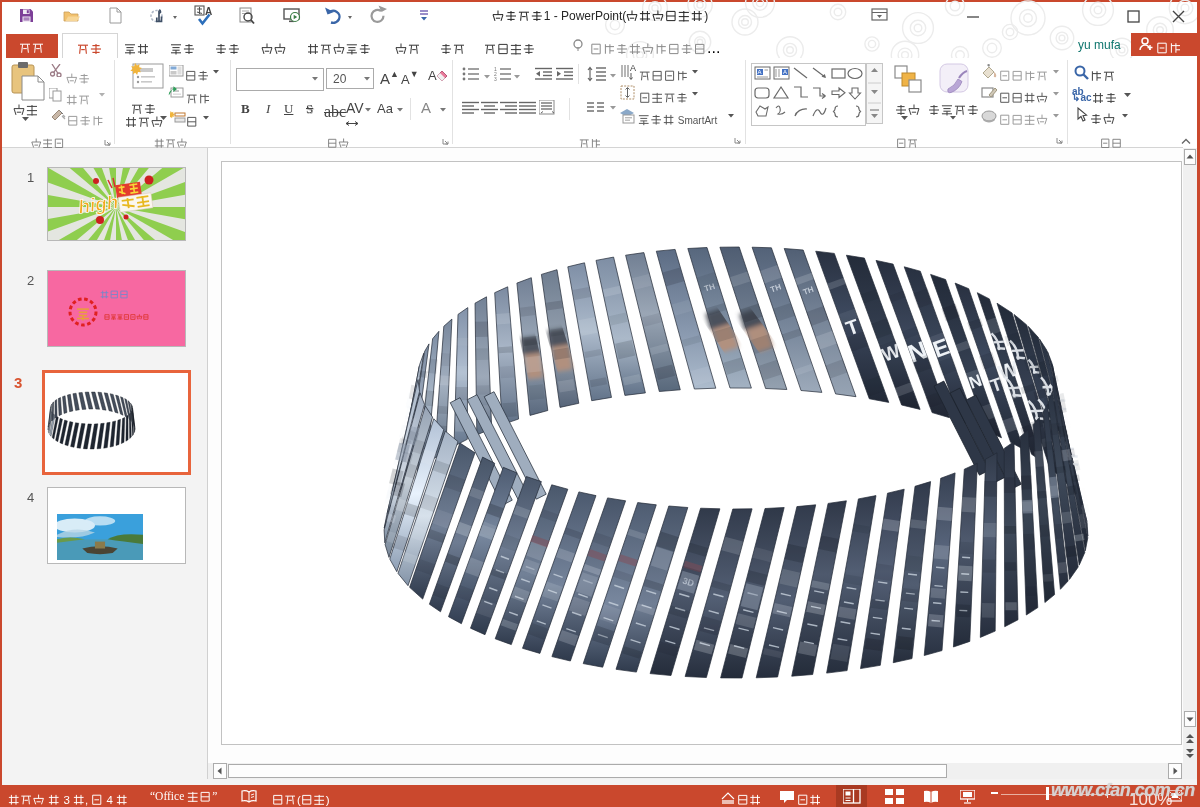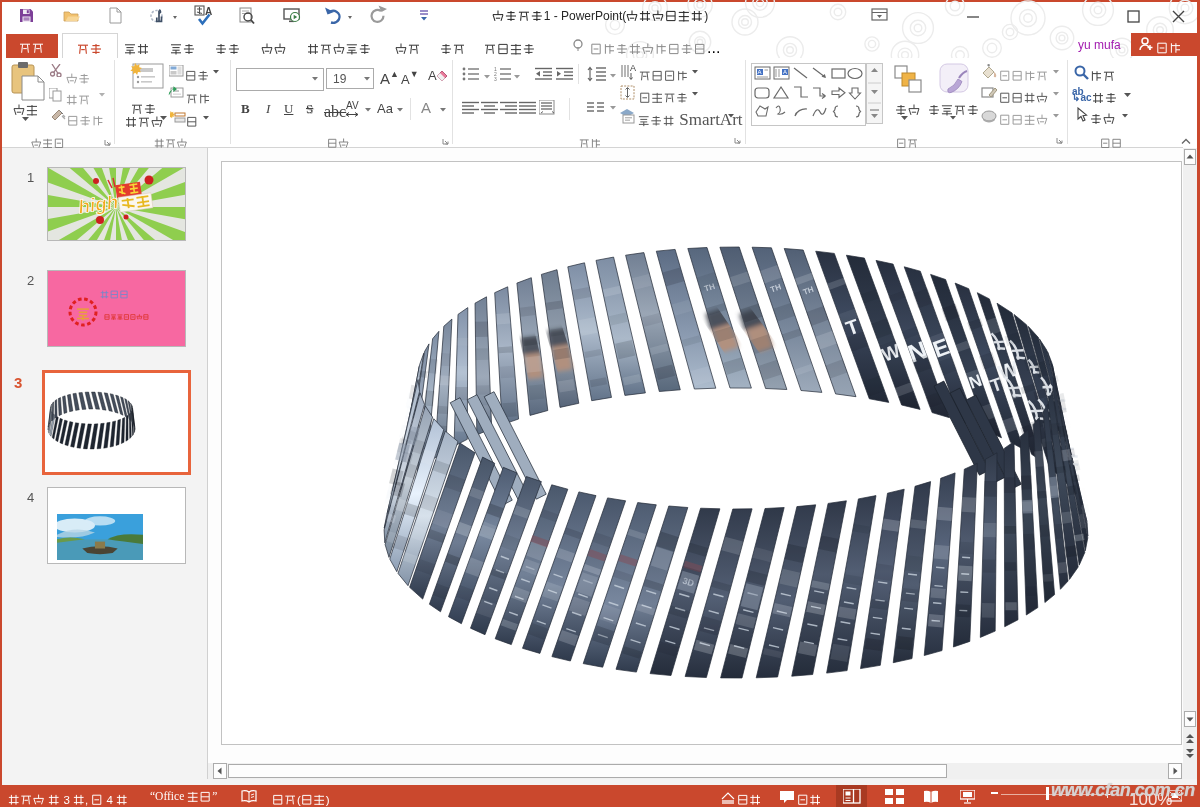--- a/index.html
+++ b/index.html
@@ -404,21 +404,21 @@
         <line x1="96.7" y1="1.0" x2="96.7" y2="11.0"></line>
         <line x1="93.1" y1="2.6" x2="100.3" y2="2.6"></line>
         <line x1="93.1" y1="9.4" x2="100.3" y2="9.4"></line>
         <line x1="105.5" y1="1.4" x2="113.9" y2="1.4"></line>
         <line x1="105.5" y1="1.4" x2="105.5" y2="10.6"></line>
         <line x1="113.9" y1="1.4" x2="113.9" y2="10.6"></line>
         <line x1="105.5" y1="10.6" x2="113.9" y2="10.6"></line>
         <line x1="105.5" y1="6.0" x2="113.9" y2="6.0"></line>
       </g>
     </svg>...</div>
-<div style="position:absolute;left:1078px;top:38px;font-size:12px;color:#a21caf;font-family:Liberation Sans">yu mufa</div>
+<div style="position:absolute;left:1078px;top:38px;font-size:12px;color:#0f766e;font-family:Liberation Sans">yu mufa</div>
 <div style="position:absolute;left:1131px;top:33px;width:69px;height:23px;background:#CA482D"></div>
 <svg width="16" height="16" viewBox="0 0 16 16" style="position:absolute;left:1138px;top:36px">
     <circle cx="7" cy="5" r="3" fill="none" stroke="#fff" stroke-width="1.5"></circle>
     <path d="M2,14 a5,5 0 0 1 10,0" fill="none" stroke="#fff" stroke-width="1.5"></path>
     <path d="M12,9 l0,5 M9.5,11.5 l5,0" stroke="#fff" stroke-width="1.4"></path>
   </svg>
 <div style="position:absolute;left:1156px;top:38px"><svg width="26" height="12" style="vertical-align:middle;position:relative;top:0px" viewBox="0 0 26 12">
       <g stroke="#ffffff" stroke-width="1.02" stroke-linecap="butt">
         <line x1="1.8" y1="1.2" x2="1.8" y2="10.8"></line>
         <line x1="1.8" y1="1.2" x2="10.2" y2="1.2"></line>
@@ -721,37 +721,37 @@
         <line x1="1.7" y1="5.8" x2="9.8" y2="5.8"></line>
       </g>
     </svg></div>
 <svg width="7" height="5" viewBox="0 0 7 5" style="position:absolute;left:203px;top:116px">
     <path d="M0,0 L6,0 L3,3.5 Z" fill="#555"></path>
   </svg>
 <div style="position:absolute;left:236px;top:68px;width:86px;height:21px;background:#fff;border:1px solid #ababab"></div>
 <svg width="7" height="5" viewBox="0 0 7 5" style="position:absolute;left:312px;top:77px">
     <path d="M0,0 L6,0 L3,3.5 Z" fill="#777"></path>
   </svg>
-<div style="position:absolute;left:326px;top:68px;width:48px;height:21px;background:#fff;border:1px solid #ababab;font-size:12px;color:#555;padding:3px 0 0 6px;box-sizing:border-box;font-family:Liberation Sans">19</div>
+<div style="position:absolute;left:326px;top:68px;width:48px;height:21px;background:#fff;border:1px solid #ababab;font-size:12px;color:#555;padding:3px 0 0 6px;box-sizing:border-box;font-family:Liberation Sans">20</div>
 <svg width="7" height="5" viewBox="0 0 7 5" style="position:absolute;left:364px;top:77px">
     <path d="M0,0 L6,0 L3,3.5 Z" fill="#777"></path>
   </svg>
 <div style="position:absolute;left:380px;top:69px;font-size:15px;color:#444;font-family:Liberation Sans">A<span style="font-size:9px;vertical-align:7px">▲</span></div>
 <div style="position:absolute;left:401px;top:69px;font-size:13px;color:#444;font-family:Liberation Sans">A<span style="font-size:9px;vertical-align:7px">▼</span></div>
 <svg width="20" height="18" viewBox="0 0 20 18" style="position:absolute;left:428px;top:68px">
 <text x="0" y="12" font-size="13" fill="#444" font-family="Liberation Sans">A</text>
 <path d="M9,8 L14,3 L19,8 L14,13 Z" fill="#e87a9a" stroke="#b85a7a"></path>
     <path d="M9,8 L12,5 L17,10 L14,13 Z" fill="#f0f0f0"></path>
   </svg>
 <div style="position:absolute;left:241px;top:101px;font-size:13px;font-weight:bold;color:#444;font-family:Liberation Serif">B</div>
 <div style="position:absolute;left:266px;top:101px;font-size:13px;font-style:italic;color:#444;font-family:Liberation Serif">I</div>
 <div style="position:absolute;left:284px;top:101px;font-size:13px;text-decoration:underline;color:#444;font-family:Liberation Serif">U</div>
 <div style="position:absolute;left:306px;top:101px;font-size:13px;text-decoration:line-through;color:#444;font-family:Liberation Serif;text-shadow:0.6px 0.6px 0 #bbb">S</div>
 <div style="position:absolute;left:324px;top:103px;font-size:16px;text-decoration:line-through;color:#444;font-family:Liberation Serif">abc</div>
-<div style="position:absolute;left:346px;top:100px;font-size:10px;color:#444;font-family:Liberation Sans">AV<br><svg width="12" height="5" viewBox="0 0 12 5" style="position:relative;top:-3px">
+<div style="position:absolute;left:346px;top:100px;font-size:14px;color:#444;font-family:Liberation Sans">AV<br><svg width="12" height="5" viewBox="0 0 12 5" style="position:relative;top:-3px">
       <path d="M0,2.5 L12,2.5 M3,0.5 L0,2.5 L3,4.5 M9,0.5 L12,2.5 L9,4.5" stroke="#444" fill="none"></path>
     </svg></div>
 <svg width="7" height="5" viewBox="0 0 7 5" style="position:absolute;left:365px;top:108px">
     <path d="M0,0 L6,0 L3,3.5 Z" fill="#777"></path>
   </svg>
 <div style="position:absolute;left:377px;top:101px;font-size:13px;color:#444;font-family:Liberation Sans">Aa</div>
 <svg width="7" height="5" viewBox="0 0 7 5" style="position:absolute;left:397px;top:108px">
     <path d="M0,0 L6,0 L3,3.5 Z" fill="#777"></path>
   </svg>
 <div style="position:absolute;left:410px;top:98px;width:1px;height:22px;background:#e2e2e2"></div>
@@ -922,21 +922,21 @@
         <line x1="5.8" y1="6.9" x2="5.8" y2="11.2"></line>
         <line x1="13.3" y1="5.8" x2="23.0" y2="5.8"></line>
         <line x1="18.2" y1="0.9" x2="18.2" y2="10.6"></line>
         <line x1="14.7" y1="2.5" x2="21.6" y2="2.5"></line>
         <line x1="14.7" y1="9.0" x2="21.6" y2="9.0"></line>
         <line x1="25.8" y1="3.4" x2="35.4" y2="3.4"></line>
         <line x1="28.3" y1="0.9" x2="28.3" y2="10.6"></line>
         <line x1="32.9" y1="0.9" x2="32.9" y2="10.6"></line>
         <line x1="25.8" y1="8.6" x2="35.4" y2="8.6"></line>
       </g>
-    </svg><span style="font-size:17px;color:#555;font-family:Liberation Serif, serif"> SmartArt</span></div>
+    </svg><span style="font-size:10px;color:#555;font-family:Liberation Sans, sans-serif"> SmartArt</span></div>
 <svg width="7" height="5" viewBox="0 0 7 5" style="position:absolute;left:728px;top:114px">
     <path d="M0,0 L6,0 L3,3.5 Z" fill="#555"></path>
   </svg>
 <div style="position:absolute;left:751px;top:63px;width:113px;height:61px;border:1px solid #c6c6c6;background:#fff"></div>
 <svg width="112" height="60" viewBox="0 0 112 60" style="position:absolute;left:752px;top:64px">
     <rect x="3" y="3" width="15" height="12" fill="#fff" stroke="#6a6a6a"></rect>
     <rect x="5" y="5" width="6" height="6" fill="#4472c4"></rect>
     <text x="5.5" y="10.3" font-size="6" fill="#fff" font-family="Liberation Sans">A</text>
     <line x1="12.5" y1="6" x2="16" y2="6" stroke="#999"></line>
     <line x1="5" y1="13" x2="16" y2="13" stroke="#999"></line>

